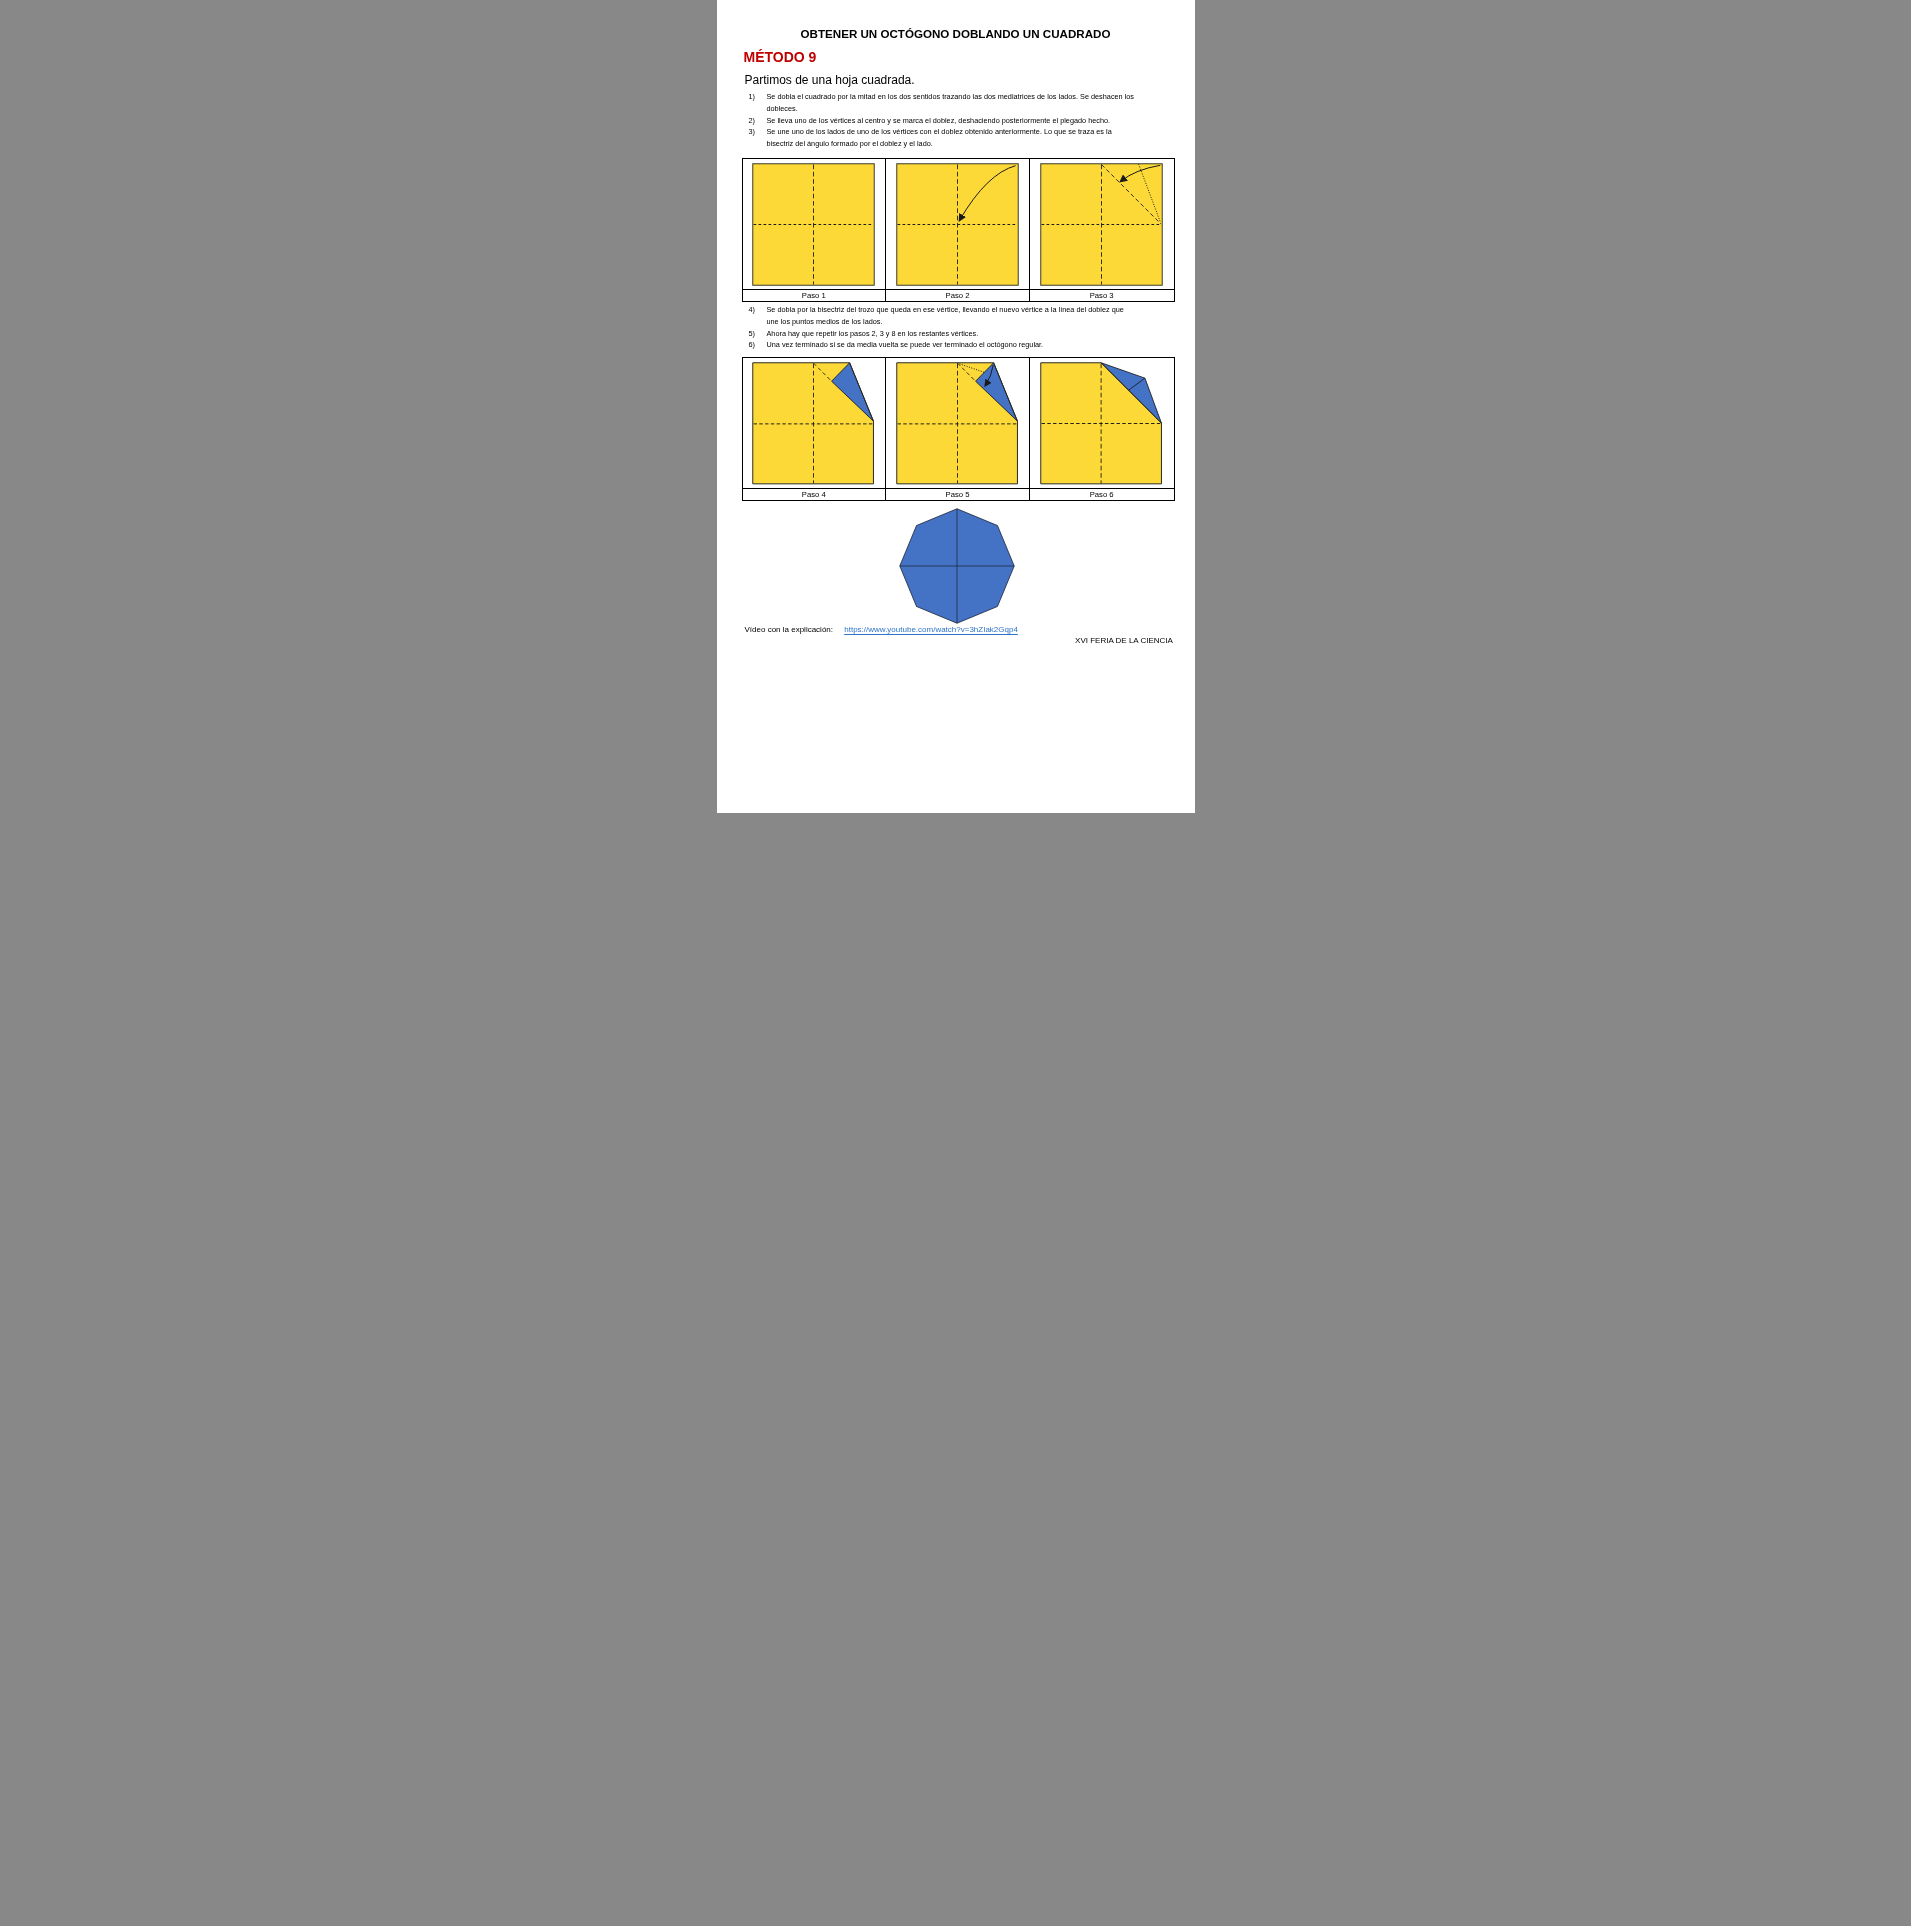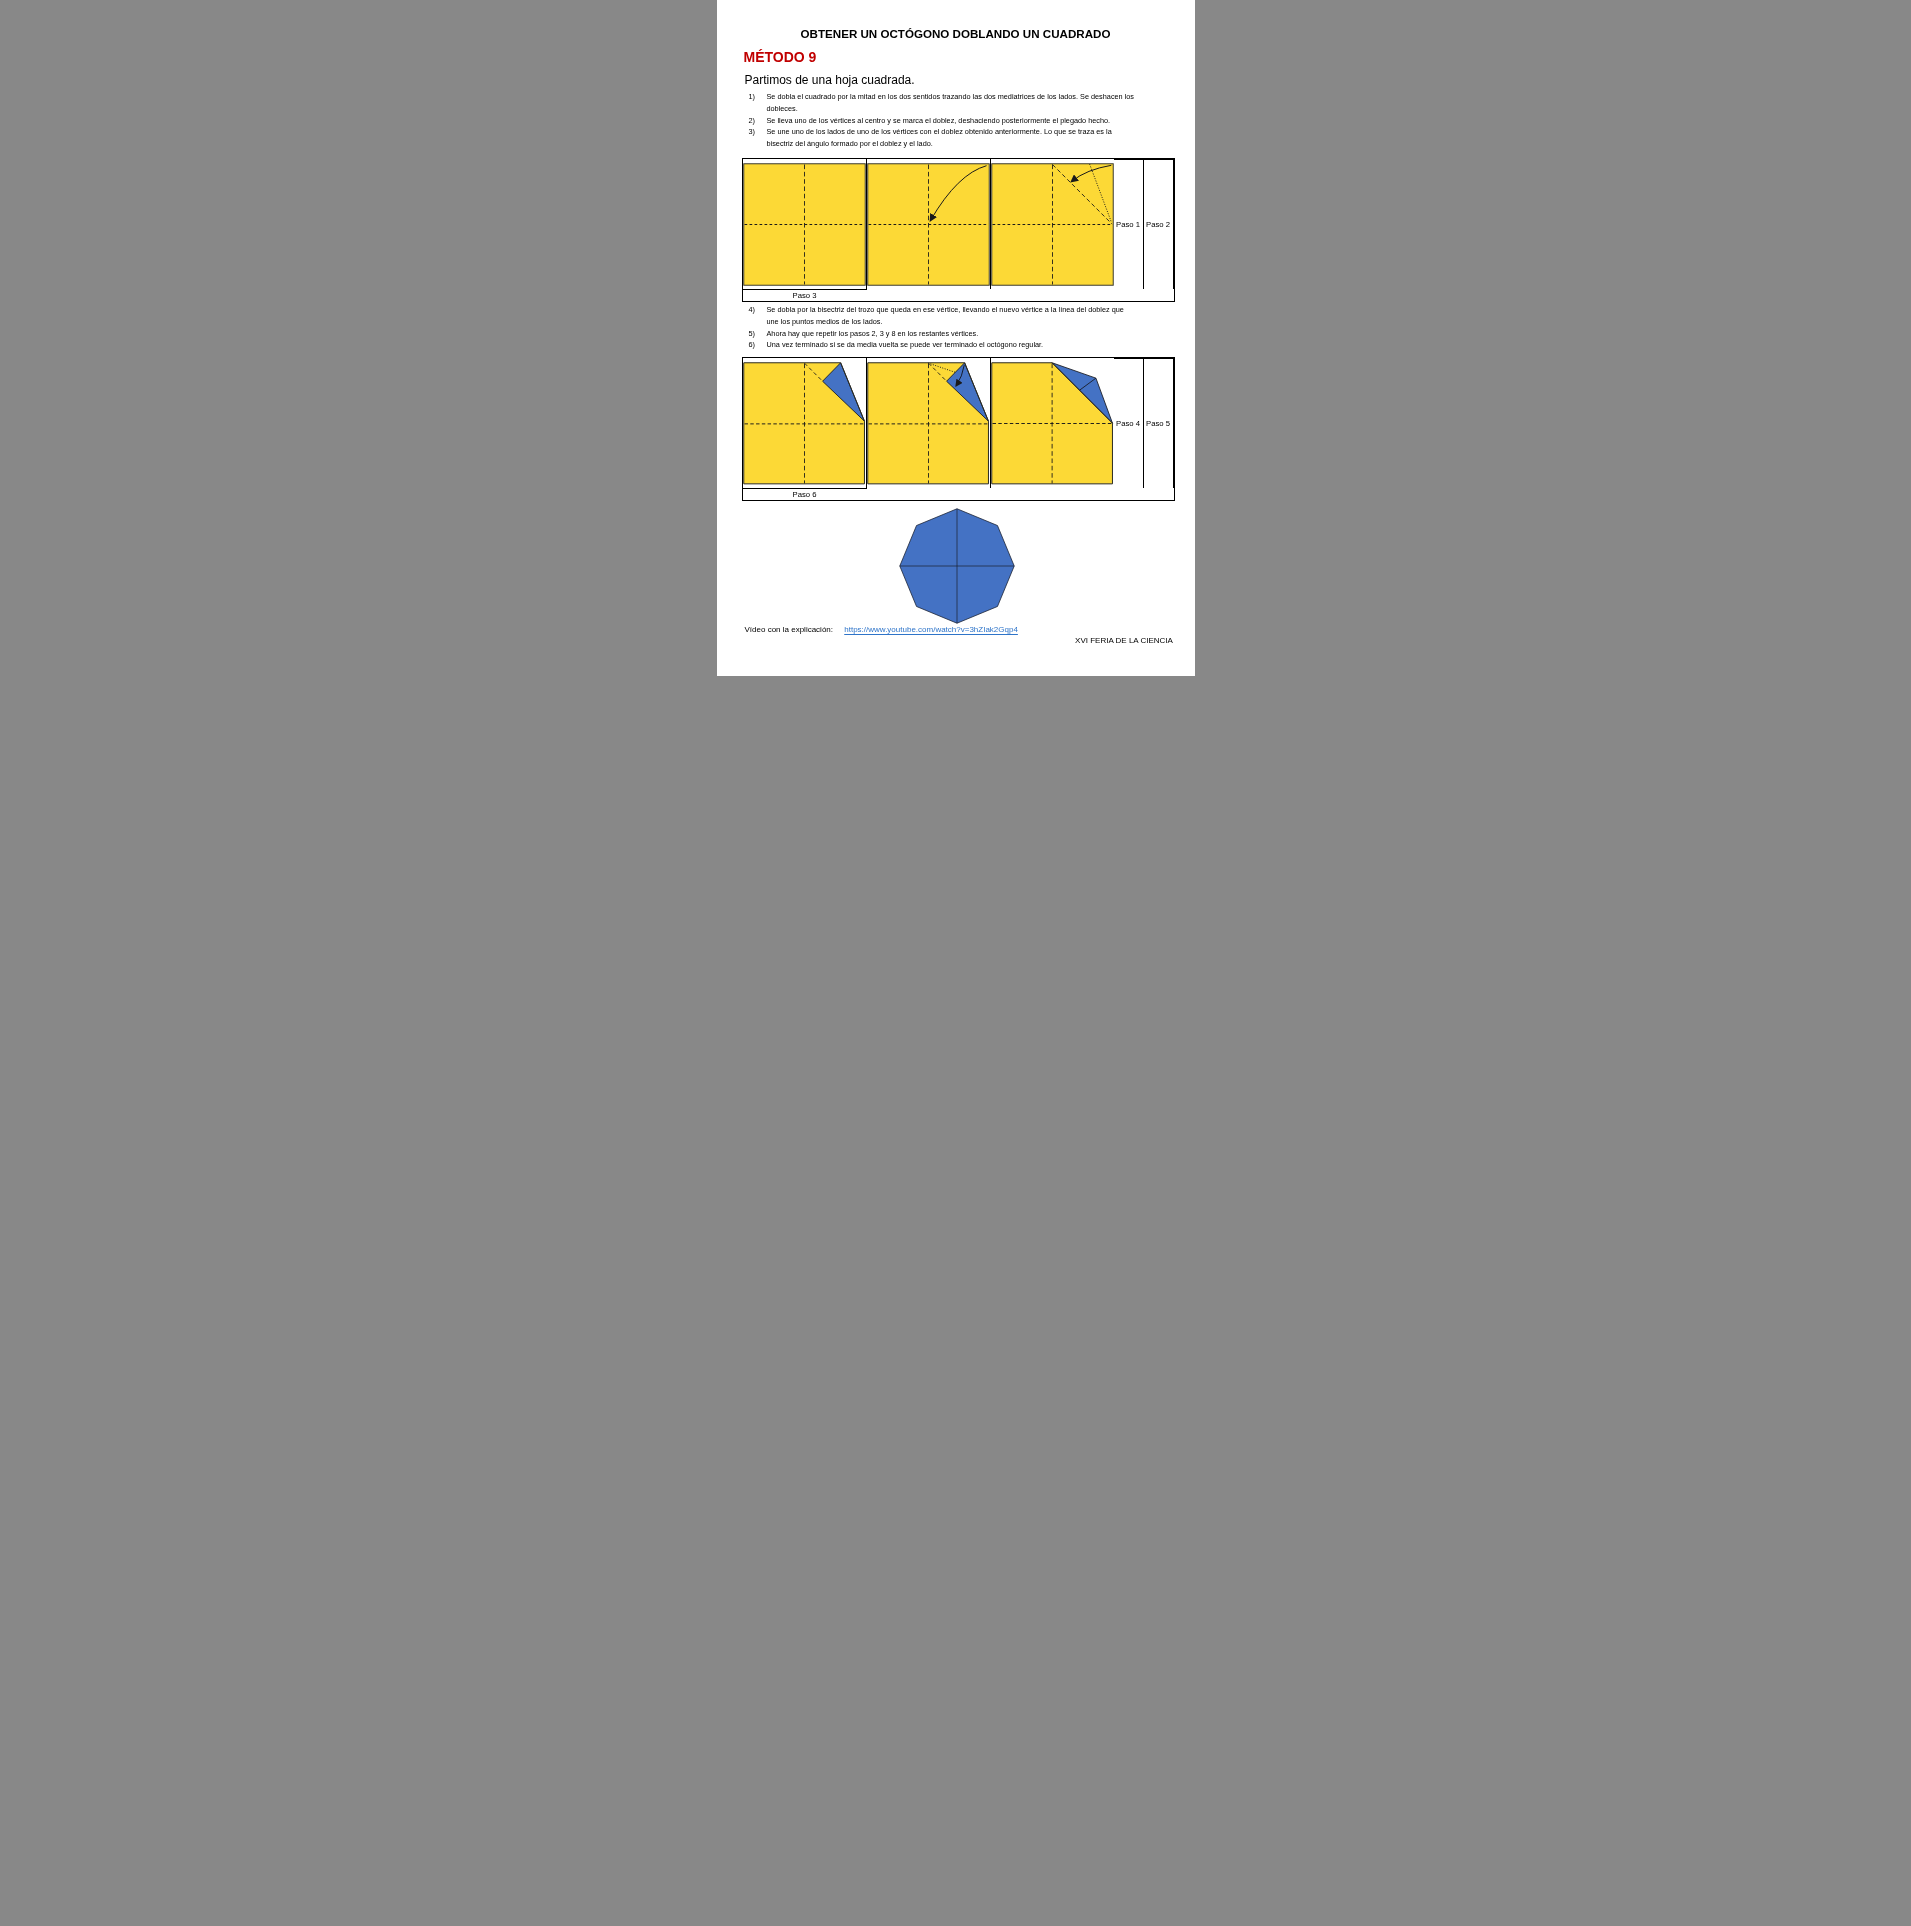--- a/index.html
+++ b/index.html
@@ -1,18 +1,18 @@
 <!DOCTYPE html>
 <html style="--heading-red: #C00000; --link-blue: #2E74C9;font-size:6.2px"><head>
 <meta charset="utf-8">
 <style>
   html,body{margin:0;padding:0;background:#888;}
   .page{
     position:relative;
-    width:478px;height:676px;
+    width:478px;height:813px;
     margin:0 auto;
     background:#ffffff;
     overflow:hidden;
     font-family:"Liberation Sans", sans-serif;
     color:#000;
   }
   .page-title{
     position:absolute;top:27px;left:0;width:100%;
     text-align:center;font-size:11.6px;font-weight:bold;line-height:14px;
     letter-spacing:0px;
@@ -24,21 +24,21 @@
   }
   .intro{
     position:absolute;top:75px;left:28px;
     font-size:12px;line-height:10.8px;
   }
   .step{position:absolute;left:32px;width:439px;}
   .step-num{position:absolute;left:0;top:0;font-size:7.3px;line-height:12px;}
   .step-text{margin-left:18px;font-size:7.3px;line-height:12px;white-space:pre;}
   .fig{
     position:absolute;left:25px;width:431px;
-    display:grid;grid-template-columns:1fr 1fr 1fr 1fr 1fr;grid-template-rows:130px 12px;
+    display:grid;grid-template-columns:1fr 1fr 1fr;grid-template-rows:130px 12px;
     border:0.6px solid #000;background:#fff;
   }
   .fig-cell{
     border-right:0.6px solid #000;
     display:flex;align-items:center;justify-content:center;
   }
   .fig-cell.last{border-right:none;}
   .fig-cap{
     border-top:0.6px solid #000;border-right:0.6px solid #000;
     display:flex;align-items:center;justify-content:center;

